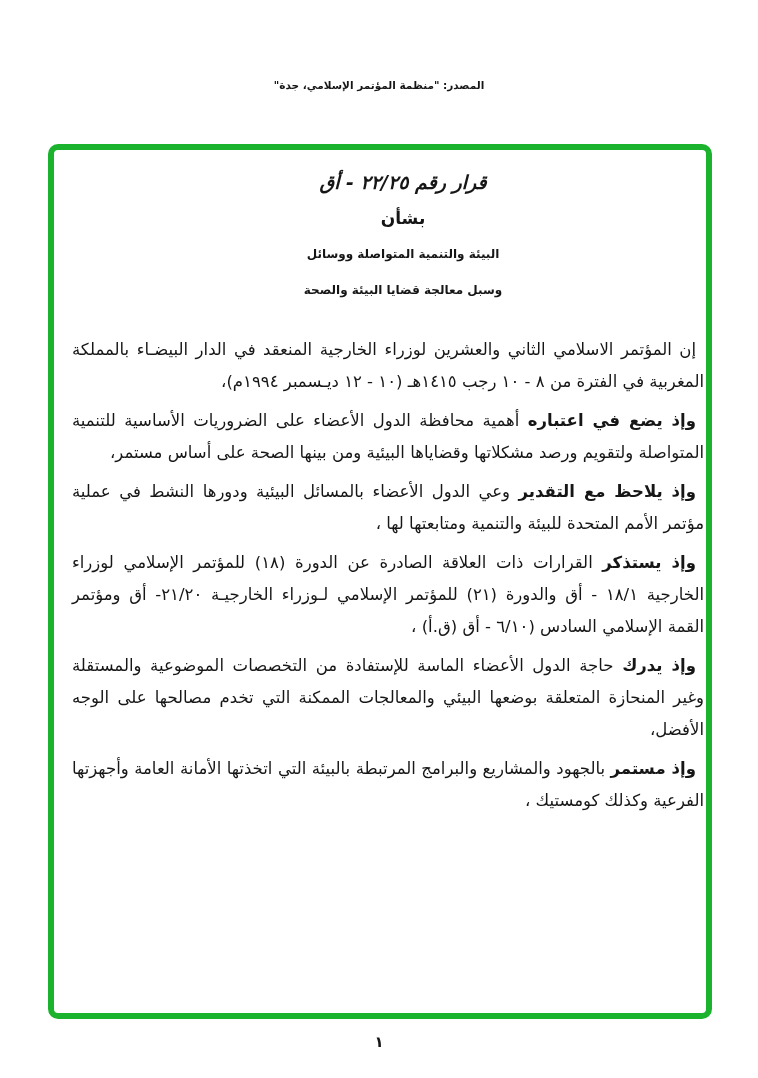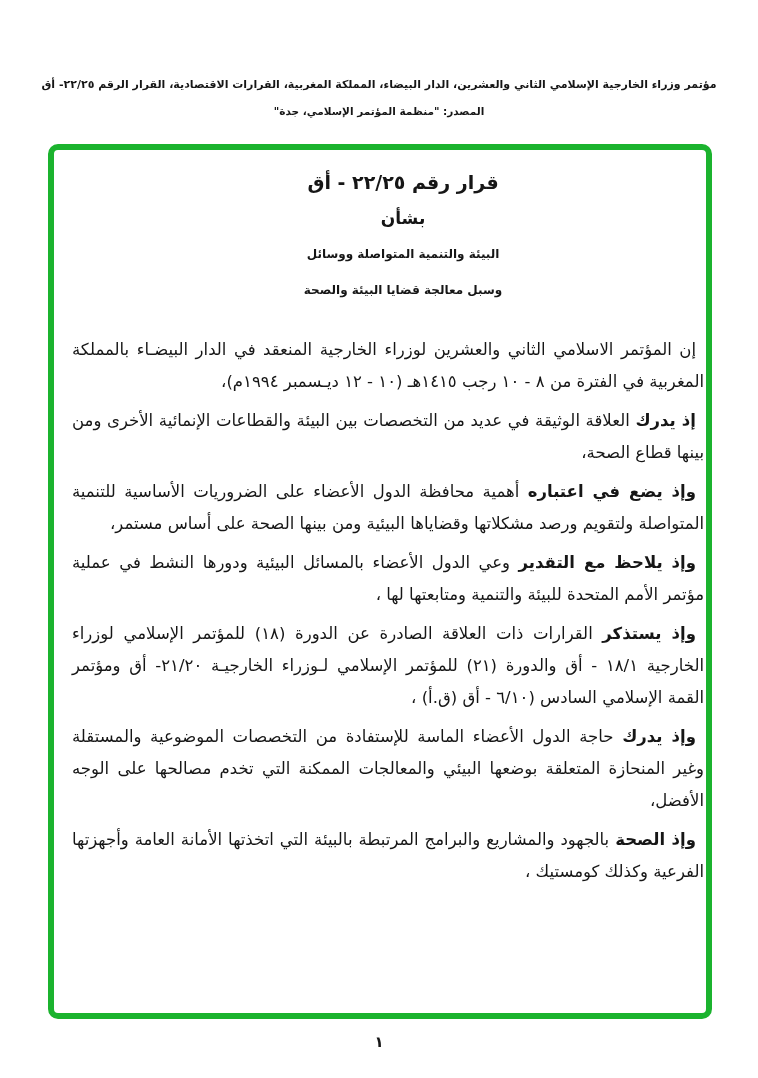--- a/index.html
+++ b/index.html
@@ -50,21 +50,21 @@
     padding: 20px 8px 0 24px;
     direction: rtl;
     overflow: hidden;
   }
   .title-block {
     text-align: center;
     font-weight: bold;
     padding-left: 30px; 
     margin-bottom: 26px;
   }
-  .title-line1 { font-size: 19px; line-height: 36px; }
+  .title-line1 { font-size: 19px; line-height: 36px; font-style: italic; }
   .title-line2 { font-size: 17px; line-height: 36px; text-align: center; }
   .title-line3, .title-line4 { font-size: 12px; line-height: 36px; }
   .body-text { font-size: 16.5px; }
   .body-text p {
     margin: 3px 0 7px 0;
     line-height: 32px;
     text-align: justify;
     text-indent: 8px;
   }
   .body-text .lead {
@@ -77,38 +77,36 @@
     right: 0;
     text-align: center;
     font-size: 15px;
     font-weight: bold;
   }
 </style>
 </head>
 <body>
 
 <div class="header">
-  <div>مؤتمر وزراء الخارجية الإسلامي الثاني والعشرين، الدار البيضاء، المملكة المغربية، القرارات الاقتصادية، القرار الرقم ٢٢/٢٥- أق</div>
   <div class="src-line">المصدر:  "منظمة المؤتمر الإسلامي، جدة"</div>
 </div>
 
 <div class="green-box"></div>
 
 <div class="content">
   <div class="title-block">
     <div class="title-line1">قرار رقم ٢٢/٢٥ - أق</div>
     <div class="title-line2">بشأن</div>
     <div class="title-line3">البيئة والتنمية المتواصلة ووسائل</div>
     <div class="title-line4">وسبل معالجة قضايا البيئة والصحة</div>
   </div>
 
   <div class="body-text">
     <p><span class="lead"></span> <span>إن المؤتمر الاسلامي الثاني والعشرين لوزراء الخارجية المنعقد في الدار البيضـاء بالمملكة المغربية في الفترة من ٨ - ١٠ رجب ١٤١٥هـ (١٠ - ١٢ ديـسمبر ١٩٩٤م)،</span></p>
-    <p><span class="lead">إذ يدرك</span> <span>العلاقة الوثيقة في عديد من التخصصات بين البيئة والقطاعات الإنمائية الأخرى ومن بينها قطاع الصحة،</span></p>
     <p><span class="lead">وإذ يضع في اعتباره</span> <span>أهمية محافظة الدول الأعضاء على الضروريات الأساسية للتنمية المتواصلة ولتقويم ورصد مشكلاتها وقضاياها البيئية ومن بينها الصحة على أساس مستمر،</span></p>
     <p><span class="lead">وإذ يلاحظ مع التقدير</span> <span>وعي الدول الأعضاء بالمسائل البيئية ودورها النشط في عملية مؤتمر الأمم المتحدة للبيئة والتنمية ومتابعتها لها ،</span></p>
     <p><span class="lead">وإذ يستذكر</span> <span>القرارات ذات العلاقة الصادرة عن الدورة (١٨) للمؤتمر الإسلامي لوزراء الخارجية ١٨/١ - أق والدورة (٢١) للمؤتمر الإسلامي لـوزراء الخارجيـة ٢١/٢٠- أق ومؤتمر القمة الإسلامي السادس (٦/١٠ - أق (ق.أ) ،</span></p>
     <p><span class="lead">وإذ يدرك</span> <span>حاجة الدول الأعضاء الماسة للإستفادة من التخصصات الموضوعية والمستقلة وغير المنحازة المتعلقة بوضعها البيئي والمعالجات الممكنة التي تخدم مصالحها  على الوجه الأفضل،</span></p>
-    <p><span class="lead">وإذ الصحة</span> <span>بالجهود والمشاريع والبرامج المرتبطة بالبيئة التي اتخذتها الأمانة العامة وأجهزتها الفرعية وكذلك كومستيك ،</span></p>
+    <p><span class="lead">وإذ مستمر</span> <span>بالجهود والمشاريع والبرامج المرتبطة بالبيئة التي اتخذتها الأمانة العامة وأجهزتها الفرعية وكذلك كومستيك ،</span></p>
   </div>
 </div>
 
 <div class="page-number">١</div>
 
 </body></html>

